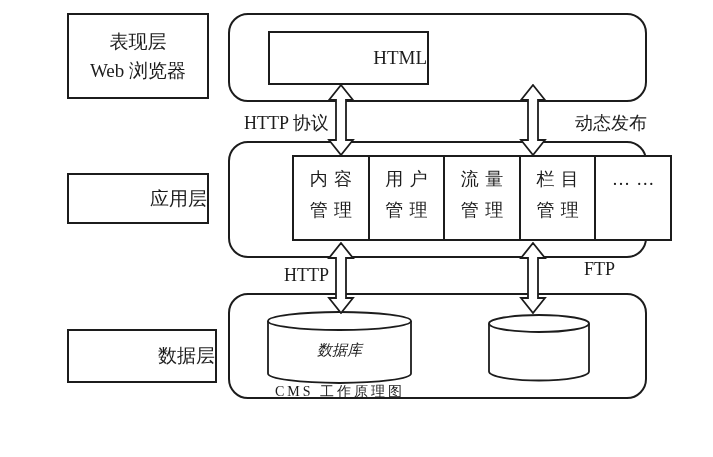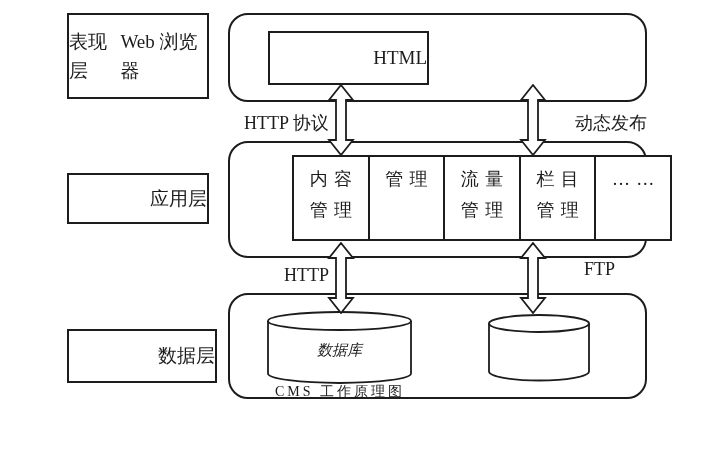--- a/index.html
+++ b/index.html
@@ -9,21 +9,21 @@
   }
   .box{
     position:absolute;border:2px solid #1c1c1c;background:#ffffff;box-sizing:border-box;
   }
   .rounded{
     position:absolute;border:2px solid #1c1c1c;border-radius:20px;background:#ffffff;
     box-sizing:border-box;z-index:1;
   }
   .center{display:flex;align-items:center;justify-content:flex-end;padding-left:15px;}
   .layer-box{z-index:2;font-size:19px;}
-  .two-line{display:flex;flex-direction:row;align-items:center;justify-content:center;line-height:29px;}
+  .two-line{display:flex;flex-direction:column;align-items:center;justify-content:center;line-height:29px;}
   .inner-box{z-index:2;font-size:19px;}
   .lbl{position:absolute;font-size:18px;z-index:3;white-space:nowrap;margin-left:16px;}
   .module-row{position:absolute;display:flex;z-index:2;padding-left:44px;}
   .module-cell{
     flex:1 1 0;border:2px solid #1c1c1c;margin-left:-2px;background:#ffffff;
     display:flex;flex-direction:column;align-items:flex-start;box-sizing:border-box;
     padding-top:10px;align-items:center;gap:7px;
   }
   .module-cell:first-child{margin-left:0;}
   .module-line{height:24px;line-height:24px;font-size:18px;letter-spacing:.35em;text-indent:.35em;}
@@ -64,20 +64,21 @@
   <div class="lbl" style="left:559px;top:111px">动态发布</div>
 
   <div class="rounded" style="left:228px;top:141px;width:419px;height:117px"></div>
 
   <div class="module-row" style="left:248px;top:155px;width:380px;height:86px">
     <div class="module-cell">
       <div class="module-line">内容</div>
       <div class="module-line">管理</div>
     </div>
     <div class="module-cell">
+      <div class="module-line">用户</div>
       <div class="module-line">管理</div>
     </div>
     <div class="module-cell">
       <div class="module-line">流量</div>
       <div class="module-line">管理</div>
     </div>
     <div class="module-cell">
       <div class="module-line">栏目</div>
       <div class="module-line">管理</div>
     </div>

